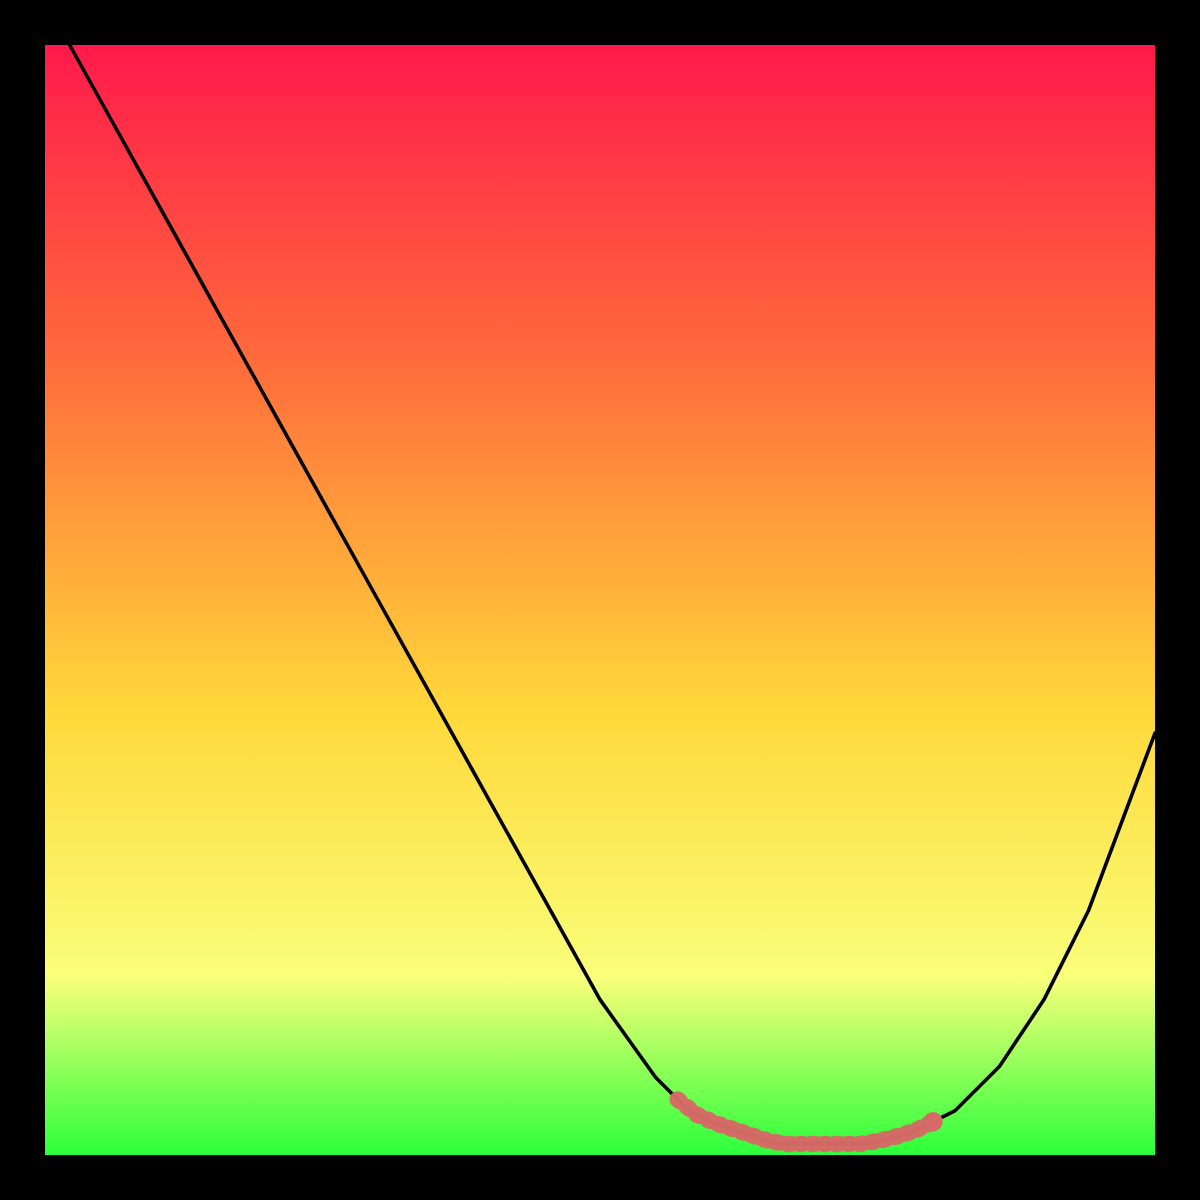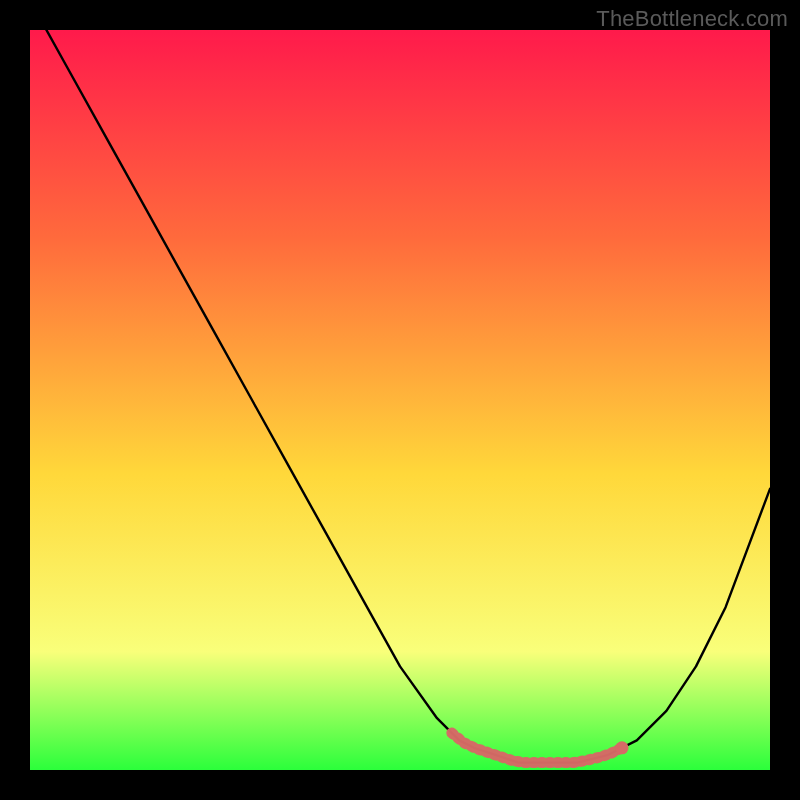--- a/index.html
+++ b/index.html
@@ -33,21 +33,20 @@
     top: 30px;
     width: 740px;
     height: 740px;
   }
   svg { display: block; }
 </style>
 </head>
 <body>
 
 <div class="frame">
-  <div class="watermark">TheBottleneck.com</div>
 
   <div class="plot">
     <svg id="chart-svg" viewBox="0 0 740 740" width="740" height="740">
         <defs>
           <linearGradient id="bg" x1="0" y1="0" x2="0" y2="1">
             <stop offset="0%" stop-color="#ff1a4b"></stop>
             <stop offset="28%" stop-color="#ff6a3c"></stop>
             <stop offset="60%" stop-color="#ffd83a"></stop>
             <stop offset="84%" stop-color="#f9ff7a"></stop>
             <stop offset="100%" stop-color="#2bff3b"></stop>

